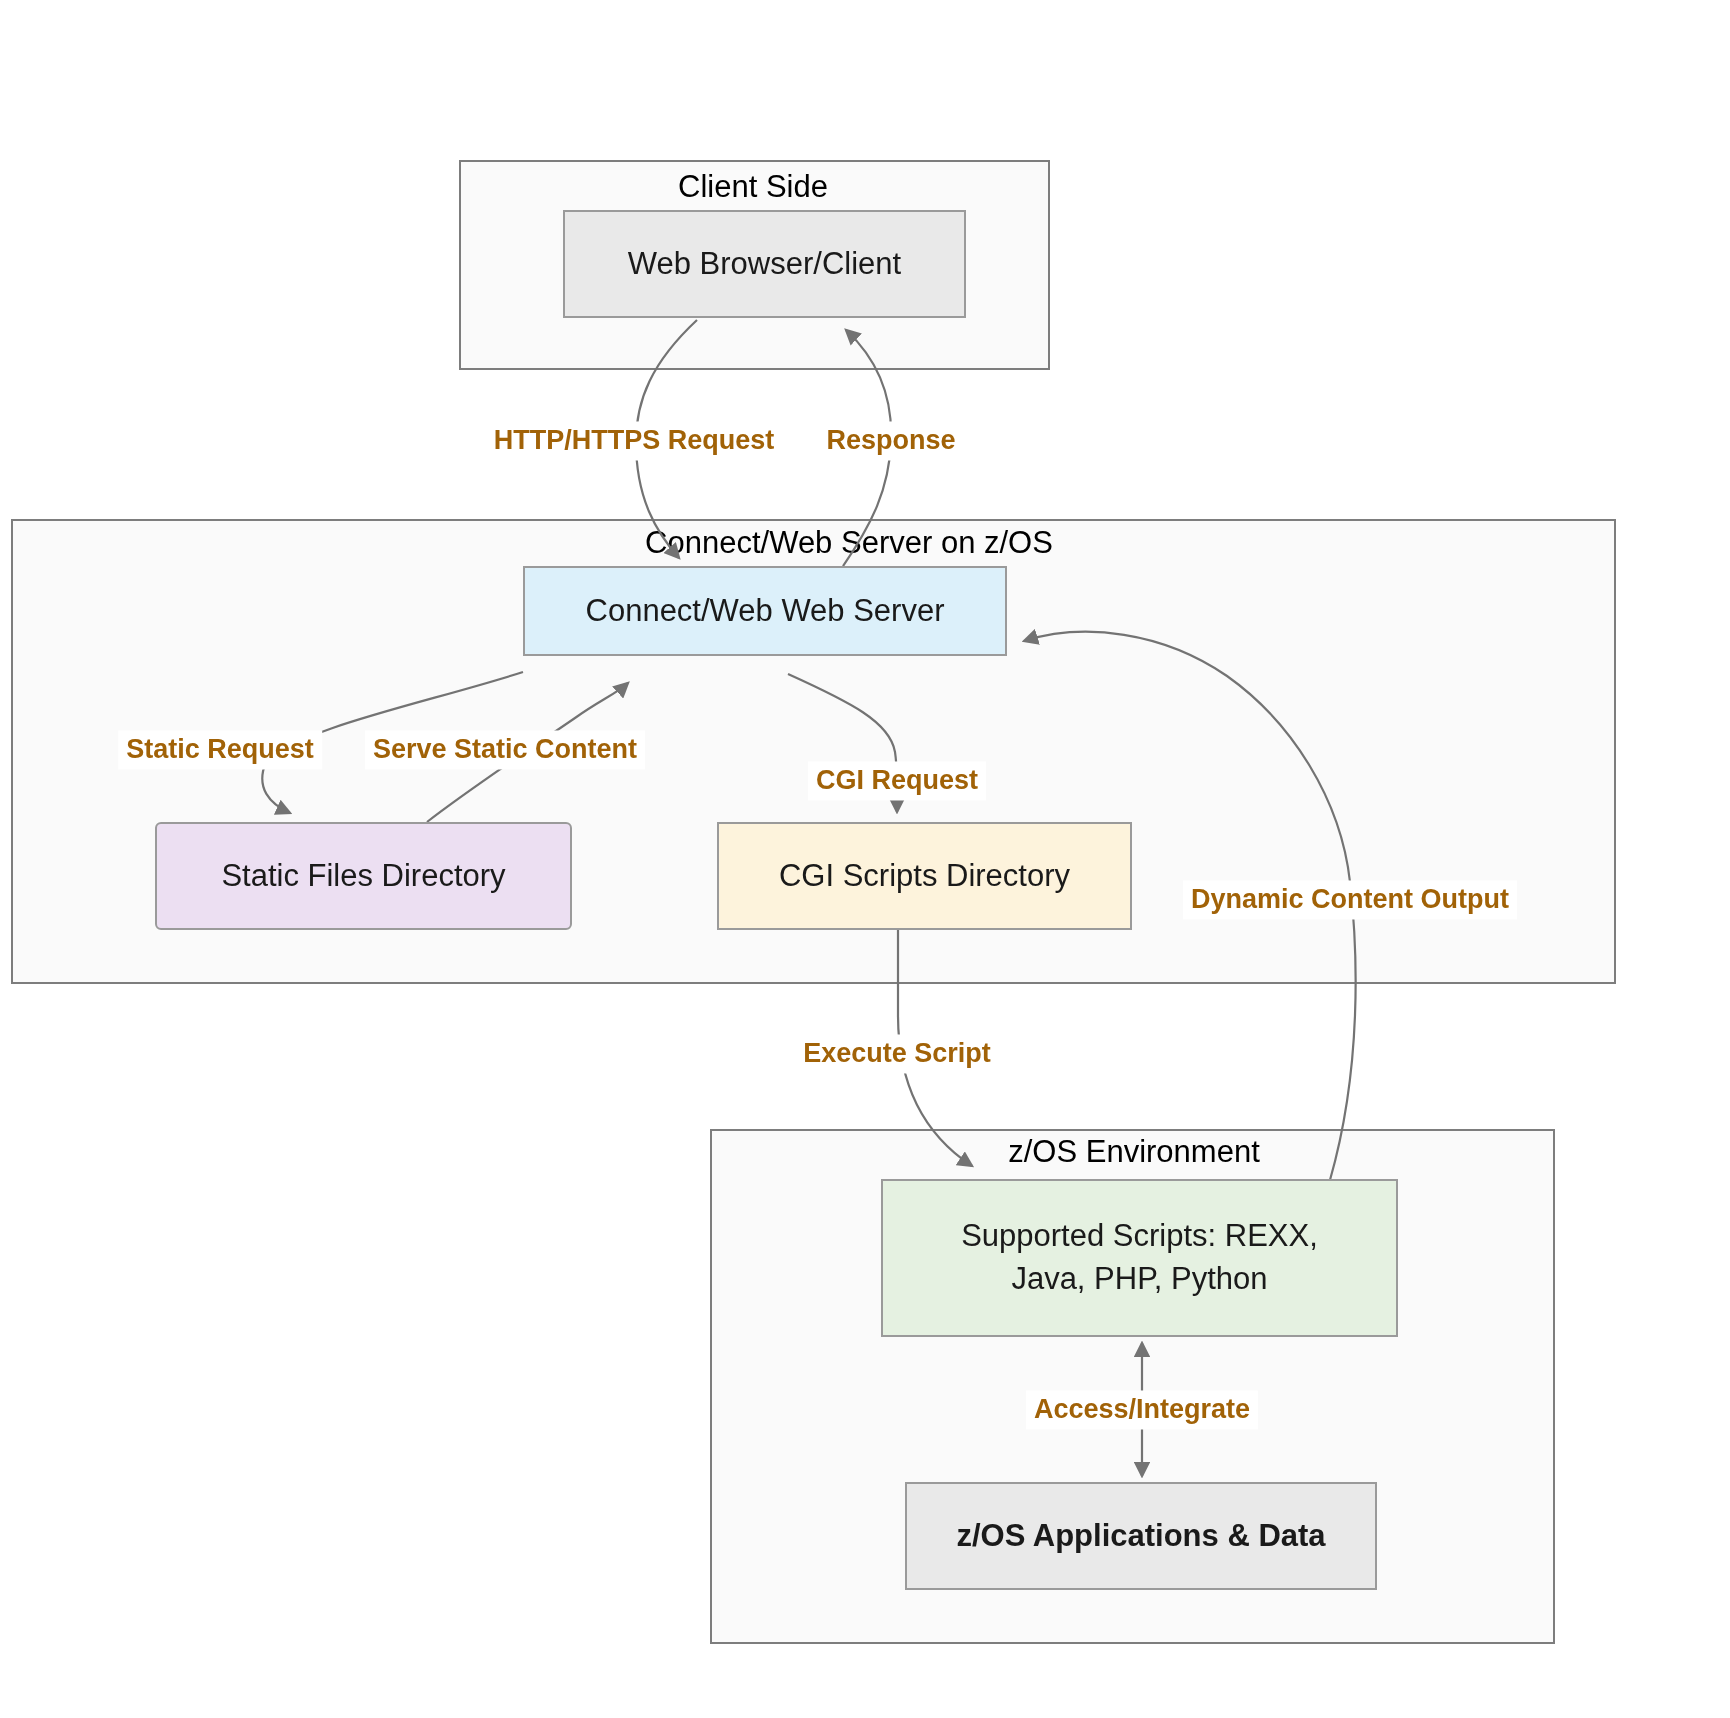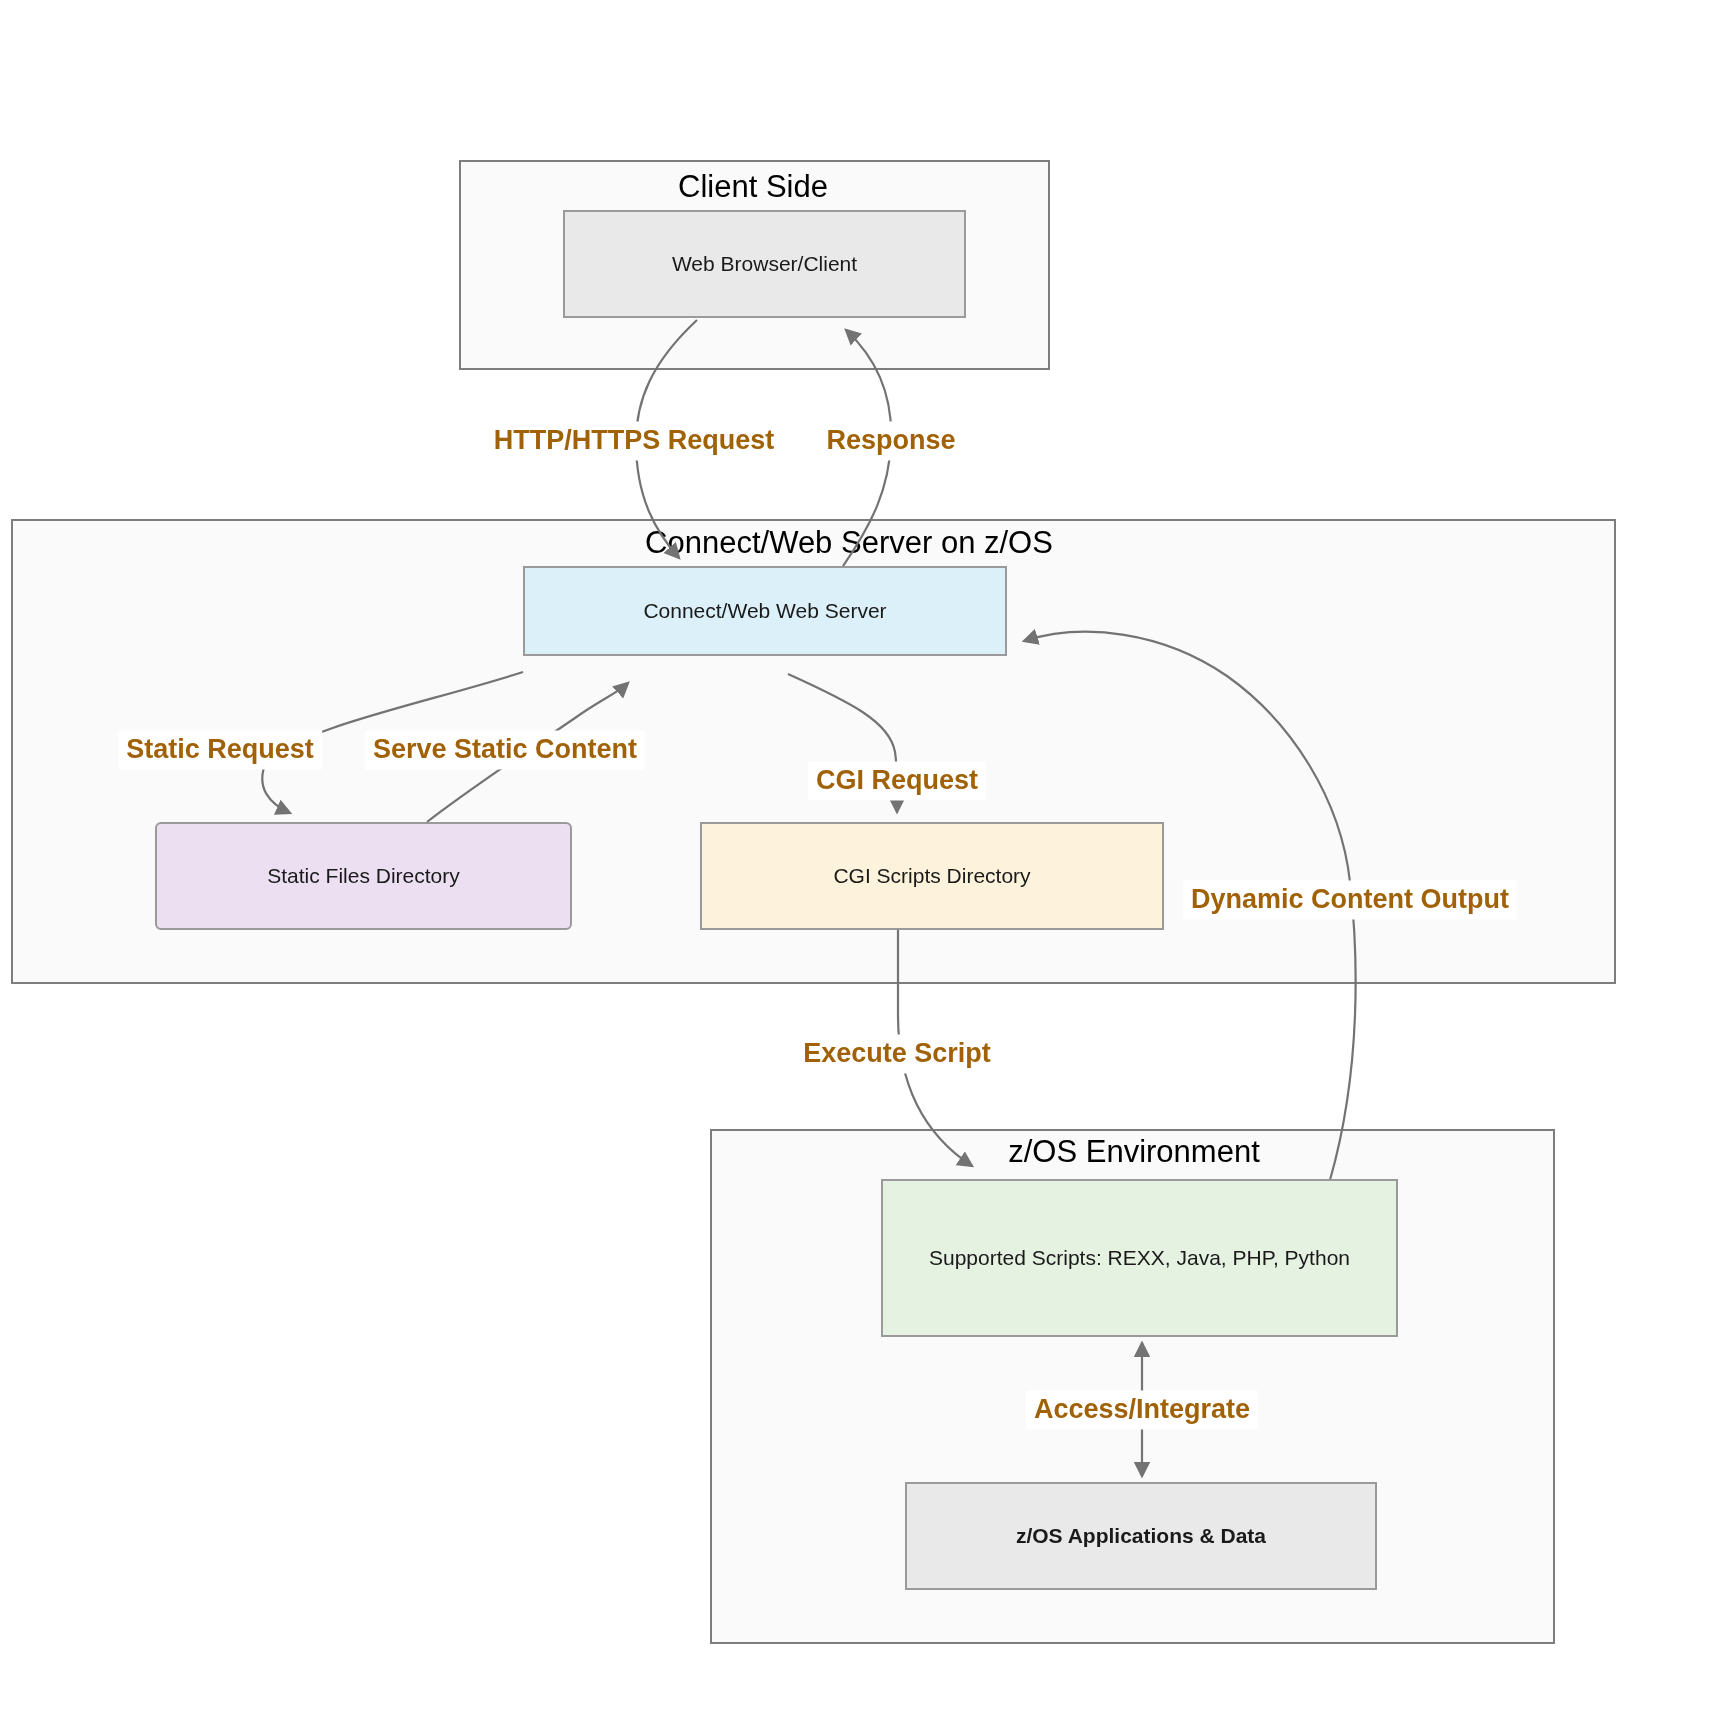--- a/index.html
+++ b/index.html
@@ -19,21 +19,21 @@
   
   .edge-label{
     position:absolute;transform:translate(-50%,-50%);
     background:#ffffff;color:#a16207;font-size:27px;line-height:1.15;
     padding:4px 8px;white-space:nowrap;z-index:3;font-weight:bold;
   }
   
   .node{
     position:absolute;border:2px solid #9a9a9a;display:flex;
     align-items:center;justify-content:center;text-align:center;
-    color:#1a1a1a;font-size:21px;line-height:1.38;z-index:4;box-sizing:border-box;
+    color:#1a1a1a;font-size:31px;line-height:1.38;z-index:4;box-sizing:border-box;
   }
   .node-fill-gray{background:#e9e9e9;}
   .node-fill-blue{background:#dcf0fa;}
   .node-fill-purple{background:#ecdff2;}
   .node-fill-cream{background:#fdf3dc;}
   .node-fill-green{background:#e5f1e1;}
   .wrap-limit{display:inline-block;max-width:430px;white-space:normal;}
 </style>
 </head>
 <body>
@@ -78,21 +78,21 @@
   </div>
 
   <div class="node node-fill-blue" style="left:523px;top:566px;width:484px;height:90px;">
     <span>Connect/Web Web Server</span>
   </div>
 
   <div class="node node-fill-purple" style="left:155px;top:822px;width:417px;height:108px;border-radius:6px;">
     <span>Static Files Directory</span>
   </div>
 
-  <div class="node node-fill-cream" style="left:700px;top:822px;width:464px;height:108px;">
+  <div class="node node-fill-cream" style="left:717px;top:822px;width:415px;height:108px;">
     <span>CGI Scripts Directory</span>
   </div>
 
   <div class="node node-fill-green" style="left:881px;top:1179px;width:517px;height:158px;">
     <span class="wrap-limit">Supported Scripts: REXX, Java, PHP, Python</span>
   </div>
 
   <div class="node node-fill-gray" style="left:905px;top:1482px;width:472px;height:108px;font-weight:bold;">
     <span>z/OS Applications &amp; Data</span>
   </div>

